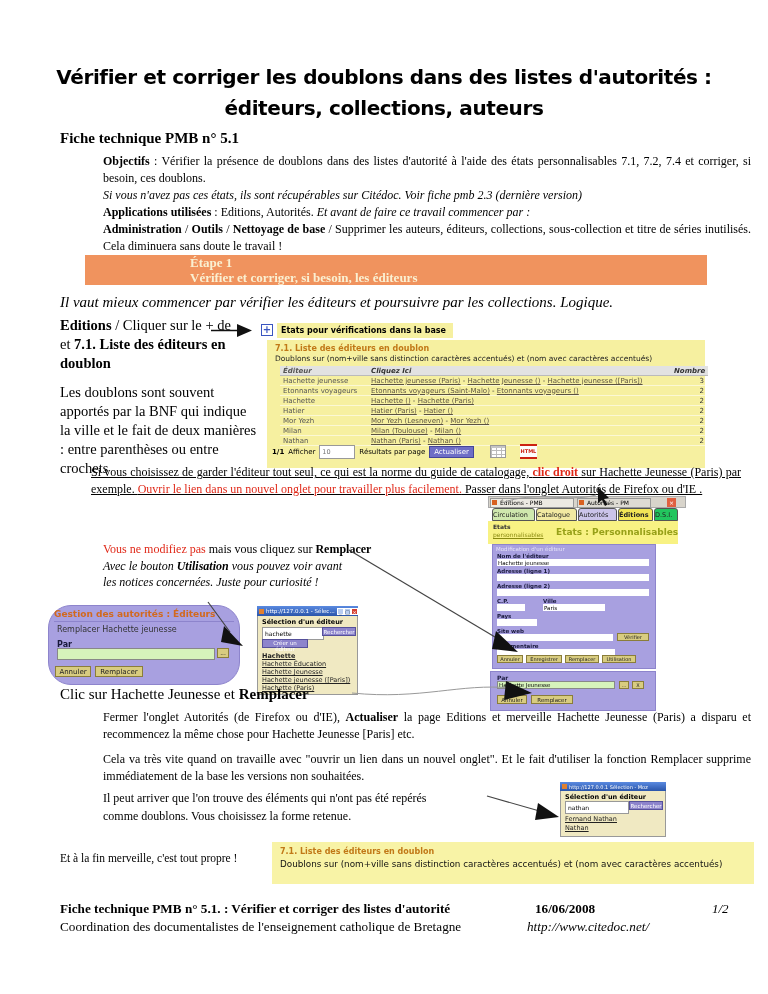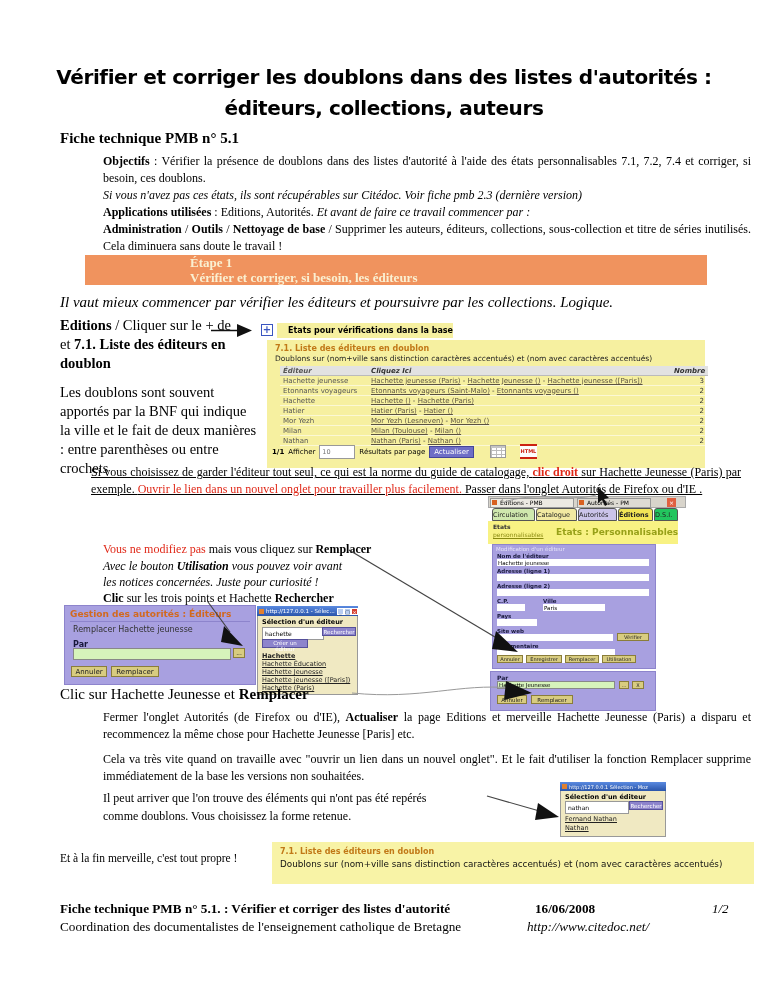--- a/index.html
+++ b/index.html
@@ -95,21 +95,21 @@
     <div><span class="s-b">Editions</span><span class="s-p"> / Cliquer sur le + de</span></div>
     <div><span class="s-p">et </span><span class="s-b">7.1. Liste des éditeurs en</span></div>
     <div><span class="s-b">doublon</span></div>
     <div style="margin-top:10px;width:200px;">Les doublons sont souvent apportés par la BNF qui indique la ville et le fait de deux manières : entre parenthèses ou entre crochets</div>
   </div>
 
   <div class="abs ui" style="left:261px;top:324px;width:12px;height:12px;background:#fff;
        border:1px solid #3a55c0;color:#3a55c0;font-weight:bold;font-size:10px;line-height:10px;
        text-align:center;box-sizing:border-box;">+</div>
   <div class="abs ui ybox" style="left:277px;top:323px;width:176px;height:15px;
-       font-size:8px;font-weight:bold;line-height:15px;padding-left:4px;box-sizing:border-box;text-align:right;">Etats pour vérifications dans la base</div>
+       font-size:8px;font-weight:bold;line-height:15px;padding-left:4px;box-sizing:border-box;">Etats pour vérifications dans la base</div>
 
   <div class="abs ui ybox" style="left:267px;top:340px;width:438px;height:128px;">
     <div class="abs rep-title" style="left:8px;top:4px;">7.1. Liste des éditeurs en doublon</div>
     <div class="abs rep-sub" style="left:8px;top:14px;">Doublons sur (nom+ville sans distinction caractères accentués) et (nom avec caractères accentués)</div>
 
     <div class="abs rep-table" style="left:13px;top:26px;width:428px;">
       <div class="rep-hrow">
         <div class="rc1">Éditeur</div>
         <div class="rc2">Cliquez Ici</div>
         <div class="rc3">Nombre</div>
@@ -229,25 +229,22 @@
 
   <div class="abs body-t" style="left:60px;top:541px;width:430px;">
     <span><span class="s-r">Vous ne modifiez pas</span><span class="s-p"> mais vous cliquez sur </span><span class="s-b">Remplacer</span></span>
   </div>
   <div class="abs body-t" style="left:60px;top:558px;width:430px;">
     <span><span class="s-i">Avec le bouton </span><span class="s-bi">Utilisation</span><span class="s-i"> vous pouvez voir avant</span></span>
   </div>
   <div class="abs body-t" style="left:60px;top:574px;width:430px;">
     <span><span class="s-i">les notices concernées. Juste pour curiosité !</span></span>
   </div>
-  <div class="abs body-t" style="left:60px;top:590px;width:430px;">
-    <span><span class="s-b">Clic</span><span class="s-p"> sur les trois points et Hachette </span><span class="s-b">Rechercher</span></span>
-  </div>
-
-  <div class="abs ui ppanel" style="left:64px;top:605px;width:190px;height:78px;">
+
+  <div class="abs ui ppanel" style="left:48px;top:605px;width:190px;height:78px;border-radius:23px;">
     <div class="abs" style="left:5px;top:3px;font-size:9px;font-weight:bold;color:#d2691e;white-space:nowrap;">Gestion des autorités : Éditeurs</div>
     <div class="abs" style="left:5px;top:15px;width:180px;border-top:1px solid #8d84cc;"></div>
     <div class="abs" style="left:8px;top:19px;font-size:8px;color:#333;">Remplacer Hachette jeunesse</div>
     <div class="abs" style="left:8px;top:34px;font-size:8px;font-weight:bold;color:#17173a;">Par</div>
     <div class="abs grn-input" style="left:8px;top:42px;width:156px;height:10px;"></div>
     <button class="abs tan-btn" style="left:168px;top:42px;width:12px;height:10px;font-size:6px;padding:0;line-height:8px;">...</button>
     <button class="abs tan-btn" style="left:6px;top:60px;width:36px;height:11px;font-size:7px;padding:0;">Annuler</button>
     <button class="abs tan-btn" style="left:46px;top:60px;width:48px;height:11px;font-size:7px;padding:0;">Remplacer</button>
   </div>
 

